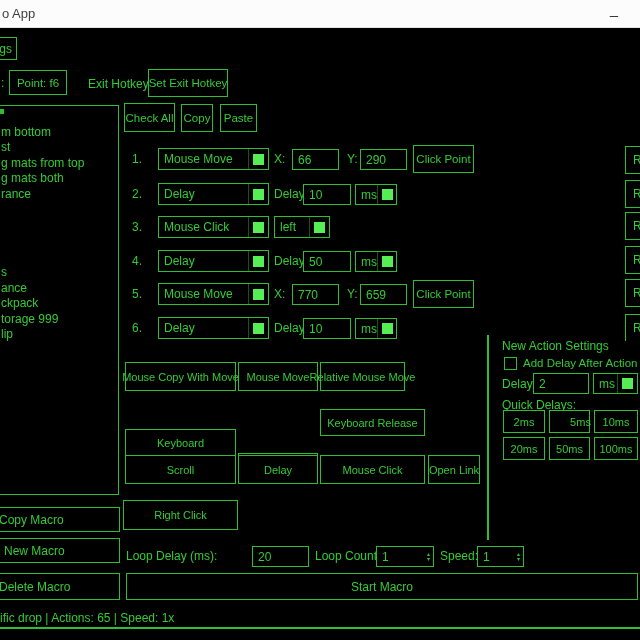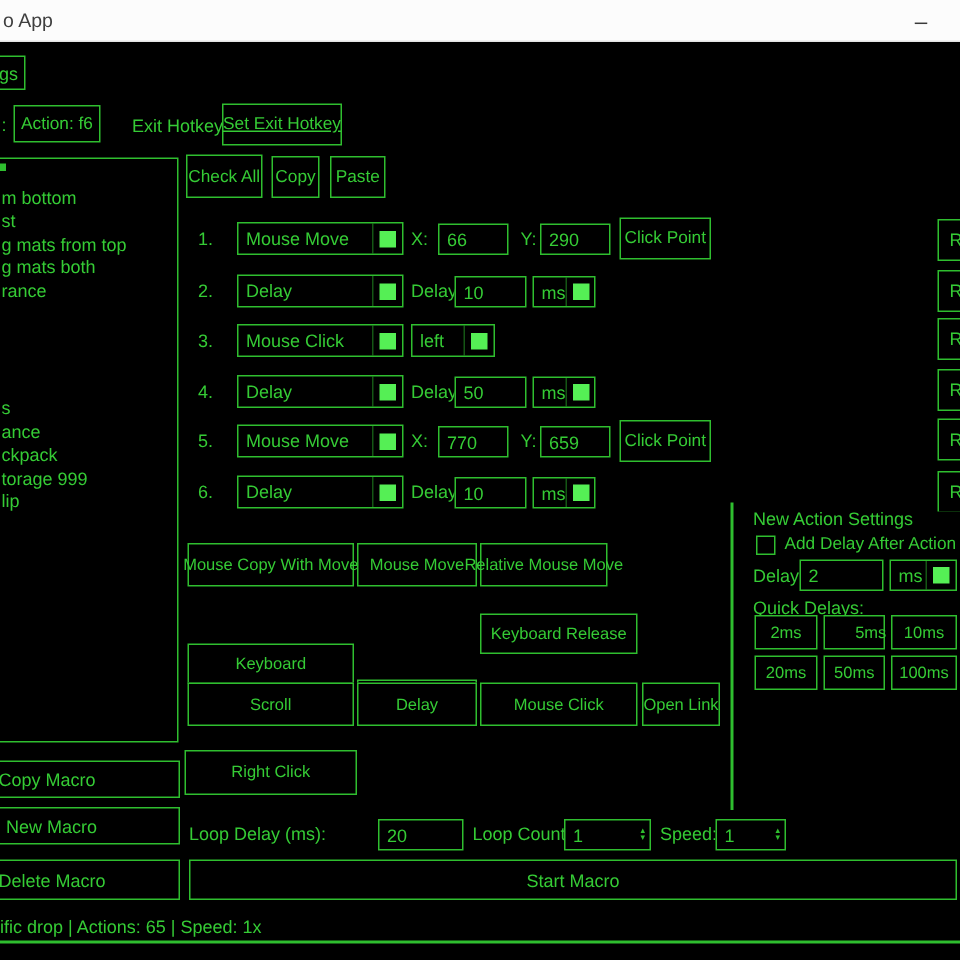--- a/index.html
+++ b/index.html
@@ -56,23 +56,23 @@
 <body>
 
 <div class="titlebar">
   <div class="title-text">o App</div>
   <div class="min-btn">–</div>
 </div>
 
 <div class="btn" style="left:-38px;top:37px;width:55px;height:23px;justify-content:flex-end;padding-right:4px;">gs</div>
 
 <div class="lbl" style="left:1px;top:76px;">:</div>
-<div class="btn" style="left:9px;top:70px;width:58px;height:25px;font-size:11.5px;">Action: f6</div>
+<div class="btn" style="left:9px;top:70px;width:58px;height:25px;font-size:11.5px;">Point: f6</div>
 <div class="lbl" style="left:88px;top:77px;">Exit Hotkey:</div>
-<div class="btn" style="left:148px;top:69px;width:80px;height:28px;font-size:11.5px;text-decoration:underline;">Set Exit Hotkey</div>
+<div class="btn" style="left:148px;top:69px;width:80px;height:28px;font-size:11.5px;">Set Exit Hotkey</div>
 
 <div class="sidebar">
   <div class="sb-item"></div>
   <div class="sb-item">m bottom</div>
   <div class="sb-item">st</div>
   <div class="sb-item">g mats from top</div>
   <div class="sb-item">g mats both</div>
   <div class="sb-item">rance</div>
   <div class="sb-item"></div>
   <div class="sb-item"></div>

